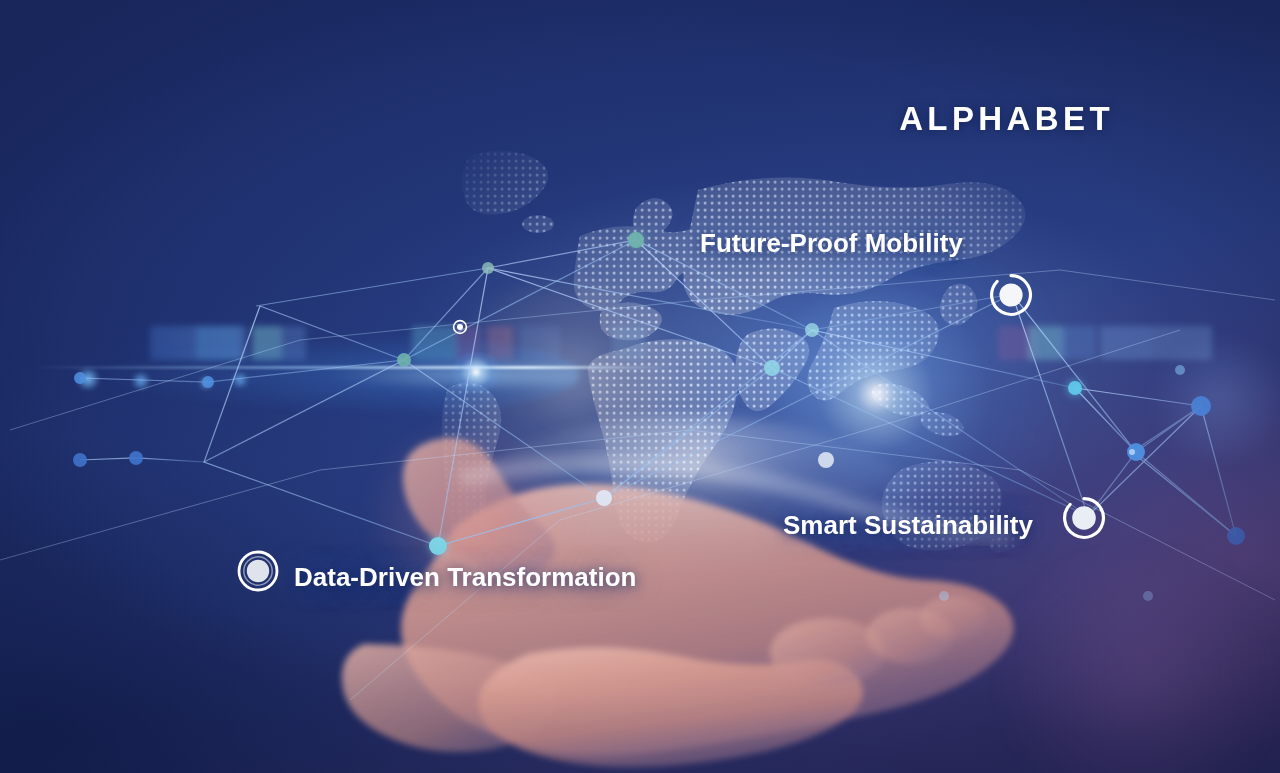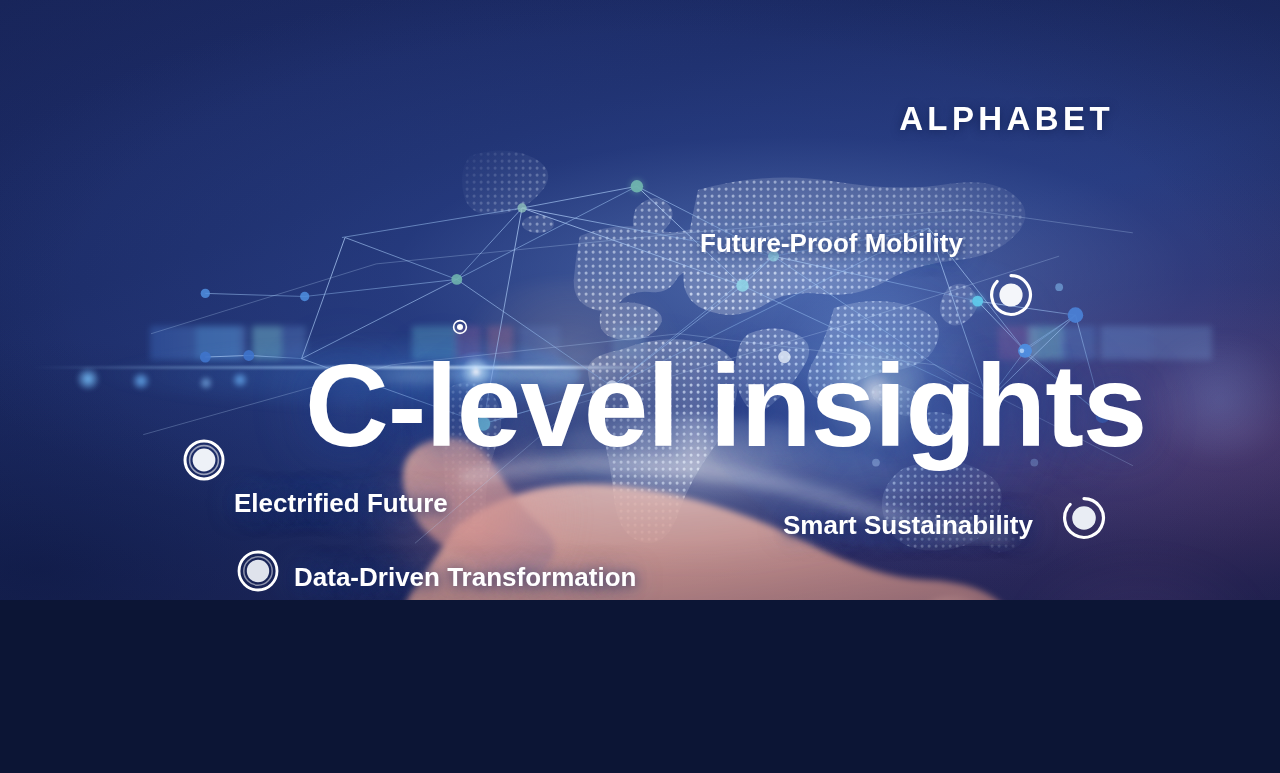--- a/index.html
+++ b/index.html
@@ -1,18 +1,18 @@
 <!DOCTYPE html>
 <html><head>
 <meta charset="utf-8">
 <style>
   html,body{margin:0;padding:0;background:#0c1535;}
   *{box-sizing:border-box;}
   #stage{
-    position:relative;width:1280px;height:600px;overflow:hidden;
+    position:relative;width:1280px;height:773px;overflow:hidden;
     font-family:"Liberation Sans","DejaVu Sans",sans-serif;
     background:#1a2a63;
   }
   .layer{position:absolute;inset:0;pointer-events:none;}
 
   
   #bg-base{
     background:
       radial-gradient(120% 90% at 62% 46%, rgba(120,160,230,.50) 0%, rgba(60,95,185,.26) 26%, rgba(26,42,99,0) 58%),
       radial-gradient(70% 60% at 97% 72%, rgba(120,70,120,.55) 0%, rgba(70,45,95,.24) 42%, rgba(26,42,99,0) 72%),
@@ -296,21 +296,20 @@
         <circle cx="1075" cy="388" r="8" fill="#5fc8ea"></circle>
         <circle cx="636" cy="240" r="8" fill="#6fb3ae"></circle>
       </g>
     </svg>
   </div>
 
   <div class="layer" id="bg-vignette"></div>
 
   <div id="brand">ALPHABET</div>
 
-  <div id="title">C-level insights</div>
 
   <div id="small-node">
     <svg width="16" height="16" viewBox="0 0 16 16" xmlns="http://www.w3.org/2000/svg">
       <circle cx="8" cy="8" r="6.4" fill="none" stroke="#ffffff" stroke-width="1.6"></circle>
       <circle cx="8" cy="8" r="3" fill="#ffffff"></circle>
     </svg>
   </div>
 
 
   <div class="pill" id="pill-1">
@@ -318,30 +317,20 @@
   </div>
   <div class="pill" style="left:988px;top:272px;">
     <span class="ring">
       <svg width="46" height="46" viewBox="0 0 46 46" xmlns="http://www.w3.org/2000/svg">
         <path d="M23 3.6a19.4 19.4 0 1 1 -13.9 5.9" fill="none" stroke="#ffffff" stroke-width="3.2" stroke-linecap="round"></path>
         <circle cx="23" cy="23" r="11.6" fill="#f4f6fa"></circle>
       </svg>
     </span>
   </div>
 
-  <div class="pill" id="pill-2">
-    <span class="ring">
-      <svg width="44" height="44" viewBox="0 0 44 44" xmlns="http://www.w3.org/2000/svg">
-        <circle cx="22" cy="22" r="19" fill="none" stroke="#ffffff" stroke-width="3"></circle>
-        <circle cx="22" cy="22" r="14.4" fill="none" stroke="rgba(255,255,255,.55)" stroke-width="1.6"></circle>
-        <circle cx="22" cy="22" r="11.4" fill="#eef1f7"></circle>
-      </svg>
-    </span>
-    <span class="lbl">Electrified Future</span>
-  </div>
 
   <div class="pill" id="pill-4">
     <span class="ring" style="margin-left:14px">
       <svg width="46" height="46" viewBox="0 0 46 46" xmlns="http://www.w3.org/2000/svg">
         <path d="M23 3.6a19.4 19.4 0 1 1 -13.9 5.9" fill="none" stroke="#ffffff" stroke-width="3.2" stroke-linecap="round"></path>
         <circle cx="23" cy="23" r="11.8" fill="#e9edf4"></circle>
       </svg>
     </span>
     <span class="lbl">Smart Sustainability</span>
   </div>

